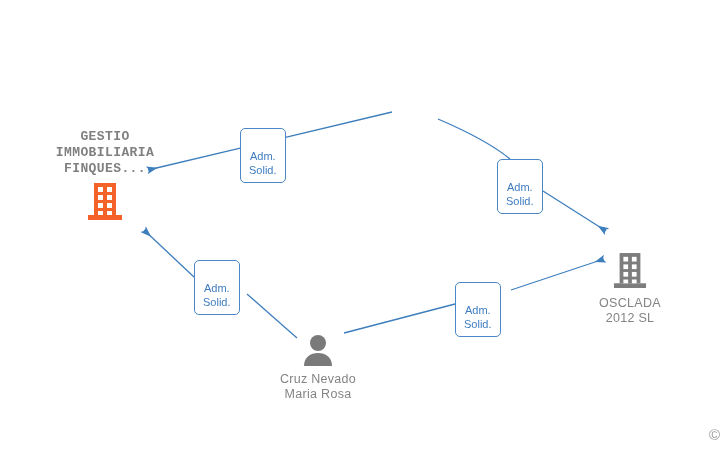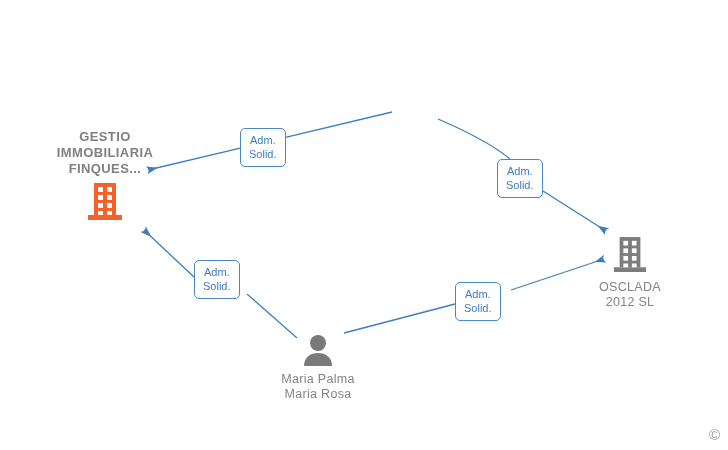--- a/index.html
+++ b/index.html
@@ -49,37 +49,37 @@
     letter-spacing: 0.4px;
   }
   .icon-wrap {
     display: block;
     line-height: 0;
   }
   .gap-top { margin-top: 6px; }
   .gap-bottom { margin-bottom: 5px; }
 
   
-  #node-gestio      { left: 25px;  top: 129px; }
+  #node-gestio      { left: 25px;  top: 129px; font-family: Liberation Mono, monospace; }
   #node-estragues   { left: 333px; top: 29px;  }
-  #node-osclada     { left: 550px; top: 236px; }
+  #node-osclada     { left: 550px; top: 252px; }
   #node-cruz        { left: 238px; top: 334px; }
 
   
   .edge-label {
     position: absolute;
     box-sizing: border-box;
     background: #ffffff;
     border: 1px solid #4a86c8;
     border-radius: 5px;
     color: #3f7cc0;
     font-size: 11px;
     line-height: 14px;
     text-align: center;
-    padding: 4px 8px 5px 8px;
+    padding: 20px 8px 5px 8px;
     white-space: pre-line;
     box-shadow: 0 0 0 0 rgba(0,0,0,0);
   }
   #edge-label-0 { left: 240px; top: 128px; }
   #edge-label-1 { left: 497px; top: 159px; }
   #edge-label-2 { left: 194px; top: 260px; }
   #edge-label-3 { left: 455px; top: 282px; }
 
   
   #watermark {
@@ -180,21 +180,21 @@
 2012  SL</div>
   </div>
 
   <div class="node" id="node-cruz">
     <span class="icon-wrap">
       <svg width="34" height="32" viewBox="0 0 34 32" xmlns="http://www.w3.org/2000/svg">
         <circle cx="17" cy="9" r="8" fill="#7a7a7a"></circle>
         <path d="M3,32 C3,23 9.5,19 17,19 C24.5,19 31,23 31,32 Z" fill="#7a7a7a"></path>
       </svg>
     </span>
-    <div class="node-label gap-top">Maria Palma
+    <div class="node-label gap-top">Cruz Nevado
 Maria Rosa</div>
   </div>
 
   <div class="edge-label" id="edge-label-0">Adm.
 Solid.</div>
   <div class="edge-label" id="edge-label-1">Adm.
 Solid.</div>
   <div class="edge-label" id="edge-label-2">Adm.
 Solid.</div>
   <div class="edge-label" id="edge-label-3">Adm.

